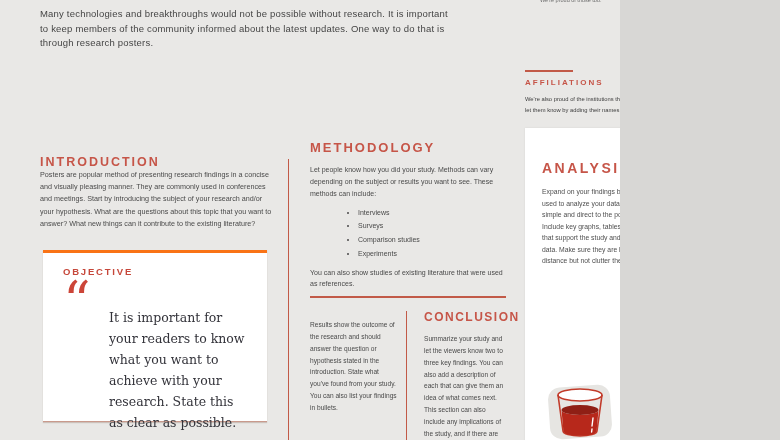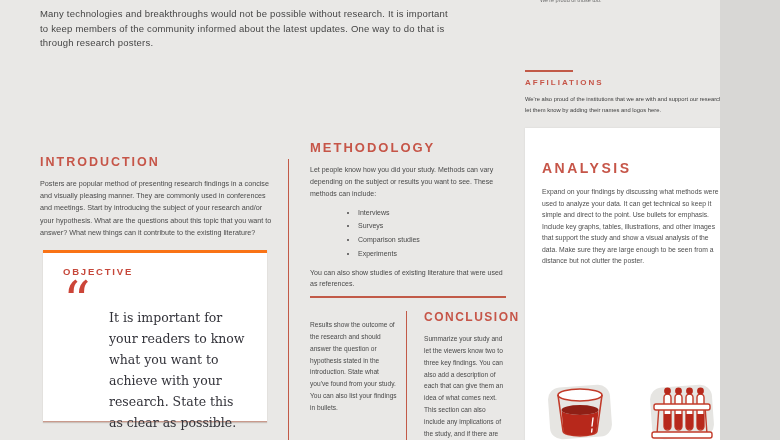--- a/index.html
+++ b/index.html
@@ -1,18 +1,18 @@
 <!DOCTYPE html>
 <html><head>
 <meta charset="utf-8">
 <style>
   * { margin:0; padding:0; box-sizing:border-box; }
   html,body { width:780px; height:440px; overflow:hidden; }
   body { font-family:"Liberation Sans", sans-serif; background:#d8d7d5; }
-  .stage { position:relative; width:720px; height:440px; background:#4d7c0f; overflow:hidden; }
+  .stage { position:relative; width:620px; height:440px; background:#4d7c0f; overflow:hidden; }
   .poster { position:absolute; left:0; top:0; width:737px; height:440px; background:#e9e8e6; }
 
   
   .top-note { position:absolute; left:40px; top:7px; width:418px;
     font-size:9.5px; line-height:1.55; color:#454545; letter-spacing:.2px; }
 
   
   .clipped-line { position:absolute; left:540px; top:-3px; font-size:5.5px; color:#6a6a6a; }
 
   
@@ -20,21 +20,21 @@
   .aff-rule { width:48px; height:2px; background:#c25a48; margin-bottom:6px; }
   .aff-title { font-size:8px; font-weight:bold; letter-spacing:2px; color:#c65548; }
   .aff-body { margin-top:7px; font-size:5.8px; line-height:1.9; color:#3d3d3d; }
 
   
   .sec-title { font-weight:bold; color:#c65548; letter-spacing:2px; }
 
   
   .introduction { position:absolute; left:40px; top:155px; width:238px; }
   .introduction .sec-title { font-size:12.5px; }
-  .introduction .sec-body { margin-top:9px; font-size:7.2px; line-height:1.7; color:#4a4a4a; }
+  .introduction .sec-body { margin-top:0; font-size:7.2px; line-height:1.7; color:#4a4a4a; }
 
   
   .objective-card { position:absolute; left:43px; top:250px; width:224px; height:172px;
     background:#ffffff; border-top:3px solid #f97316; border-bottom:1px solid #c99a8c;
     box-shadow:0 1px 1px rgba(120,70,55,.25); padding:13px 20px; }
   .obj-title { font-size:9.5px; font-weight:bold; letter-spacing:1.8px; color:#c6473a; }
   .obj-row { display:flex; margin-top:10px; }
   .quote-glyph { font-family:"DejaVu Serif", serif; font-size:54px; line-height:.55;
     color:#cc4538; width:46px; flex:none; }
   .obj-quote { font-family:"DejaVu Serif", serif; font-size:12.5px; line-height:1.68;

